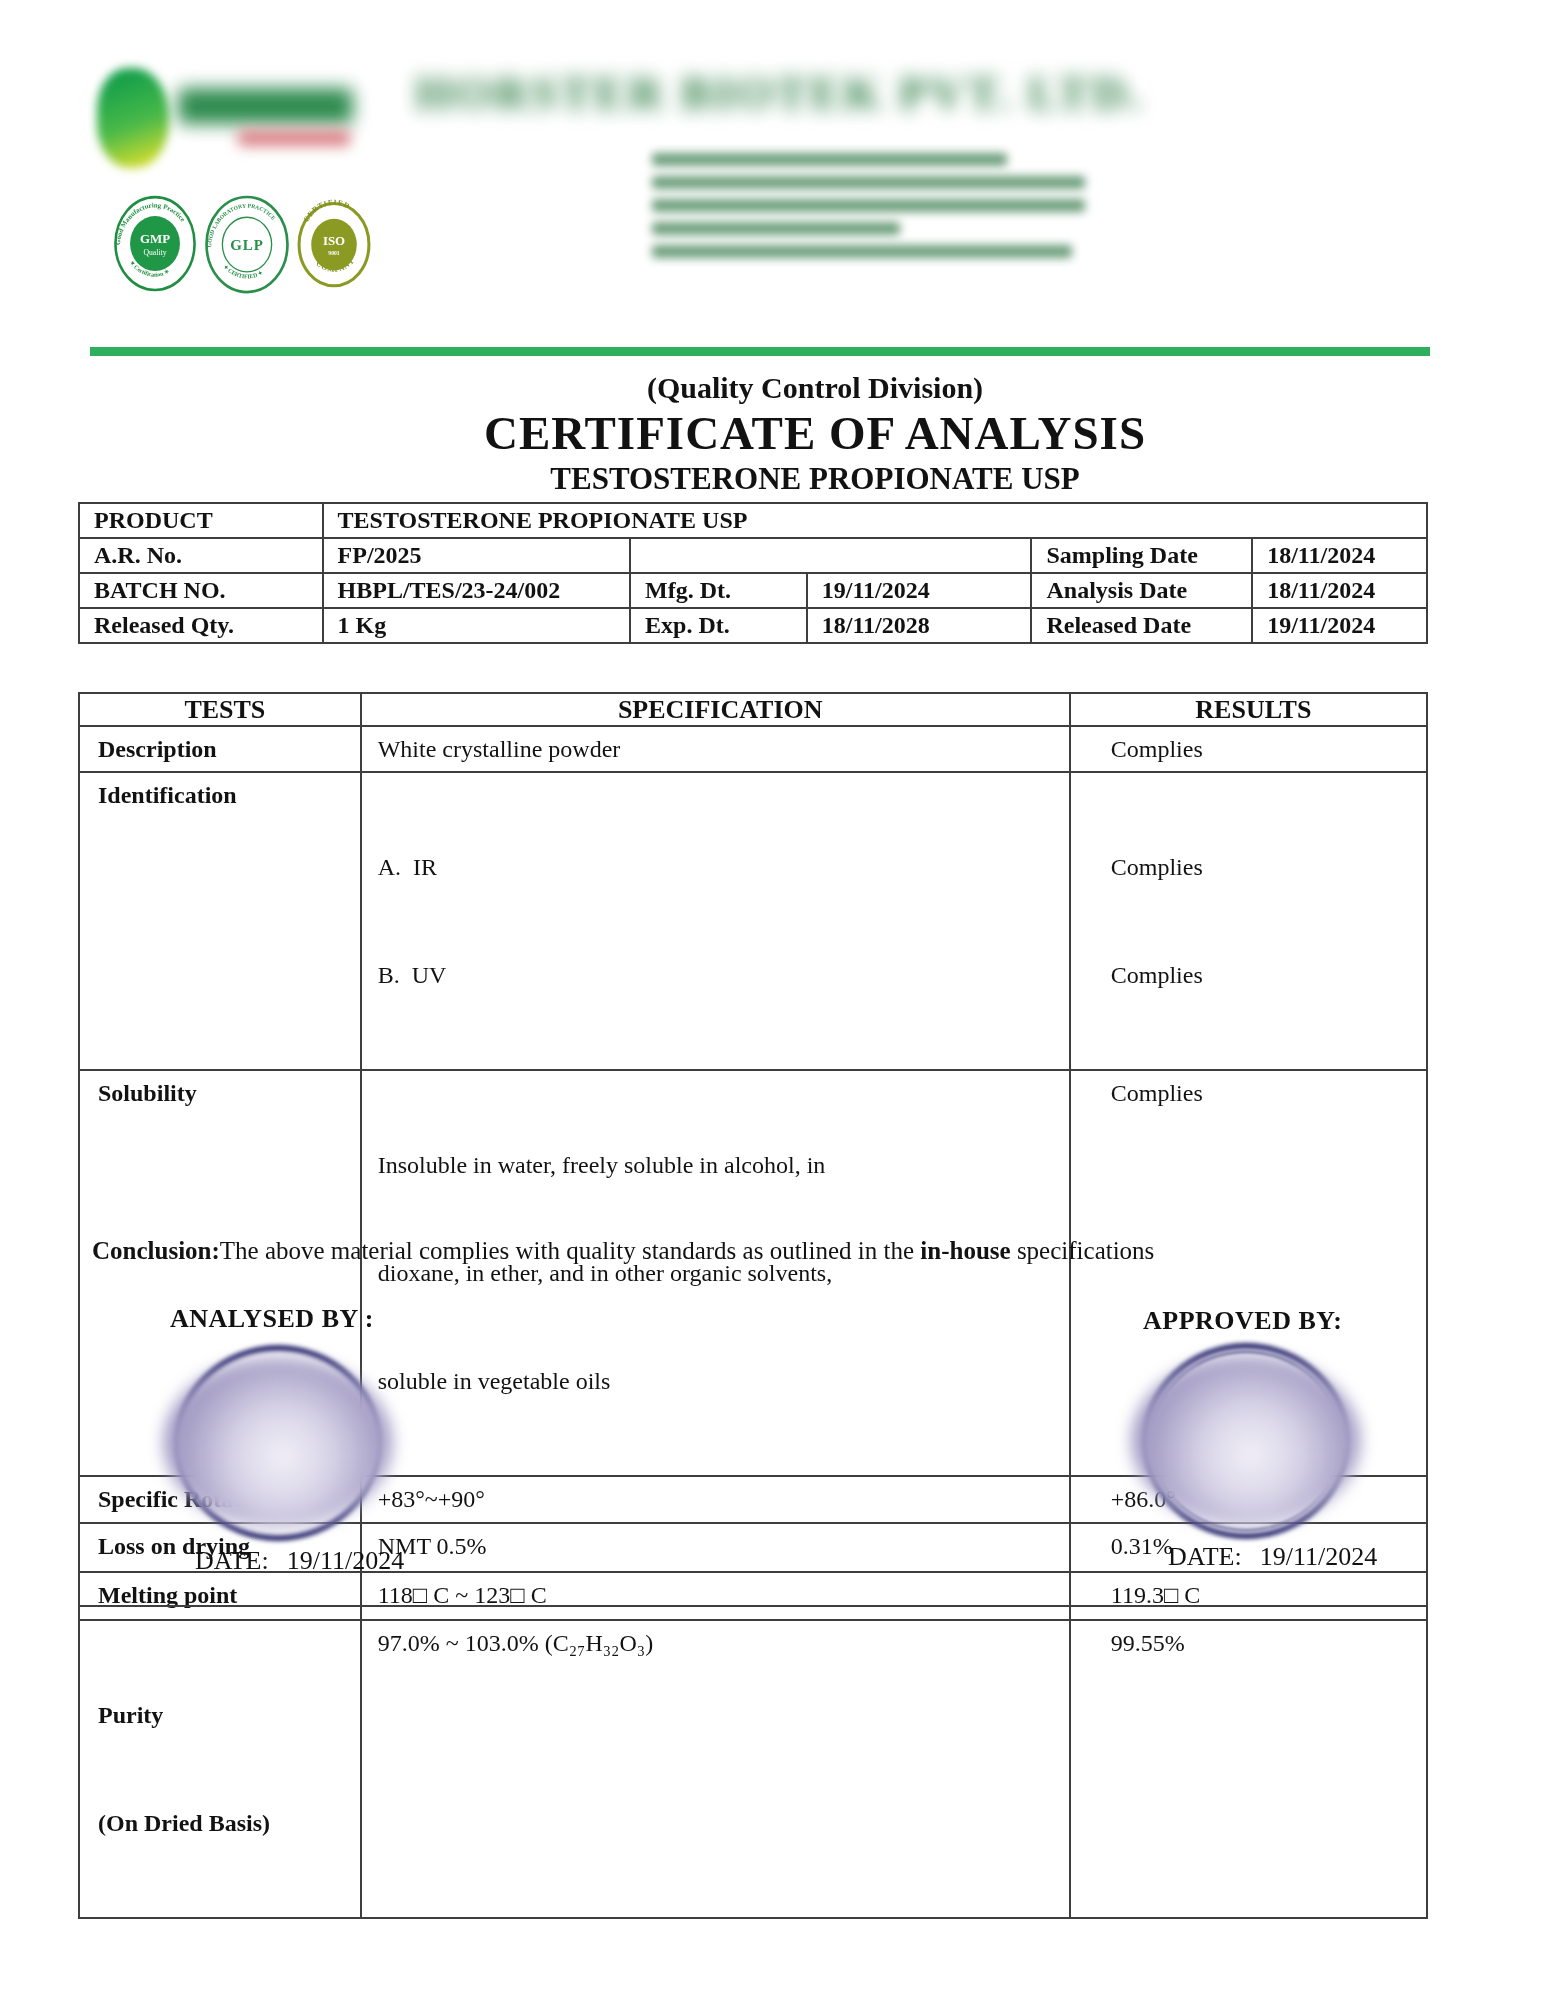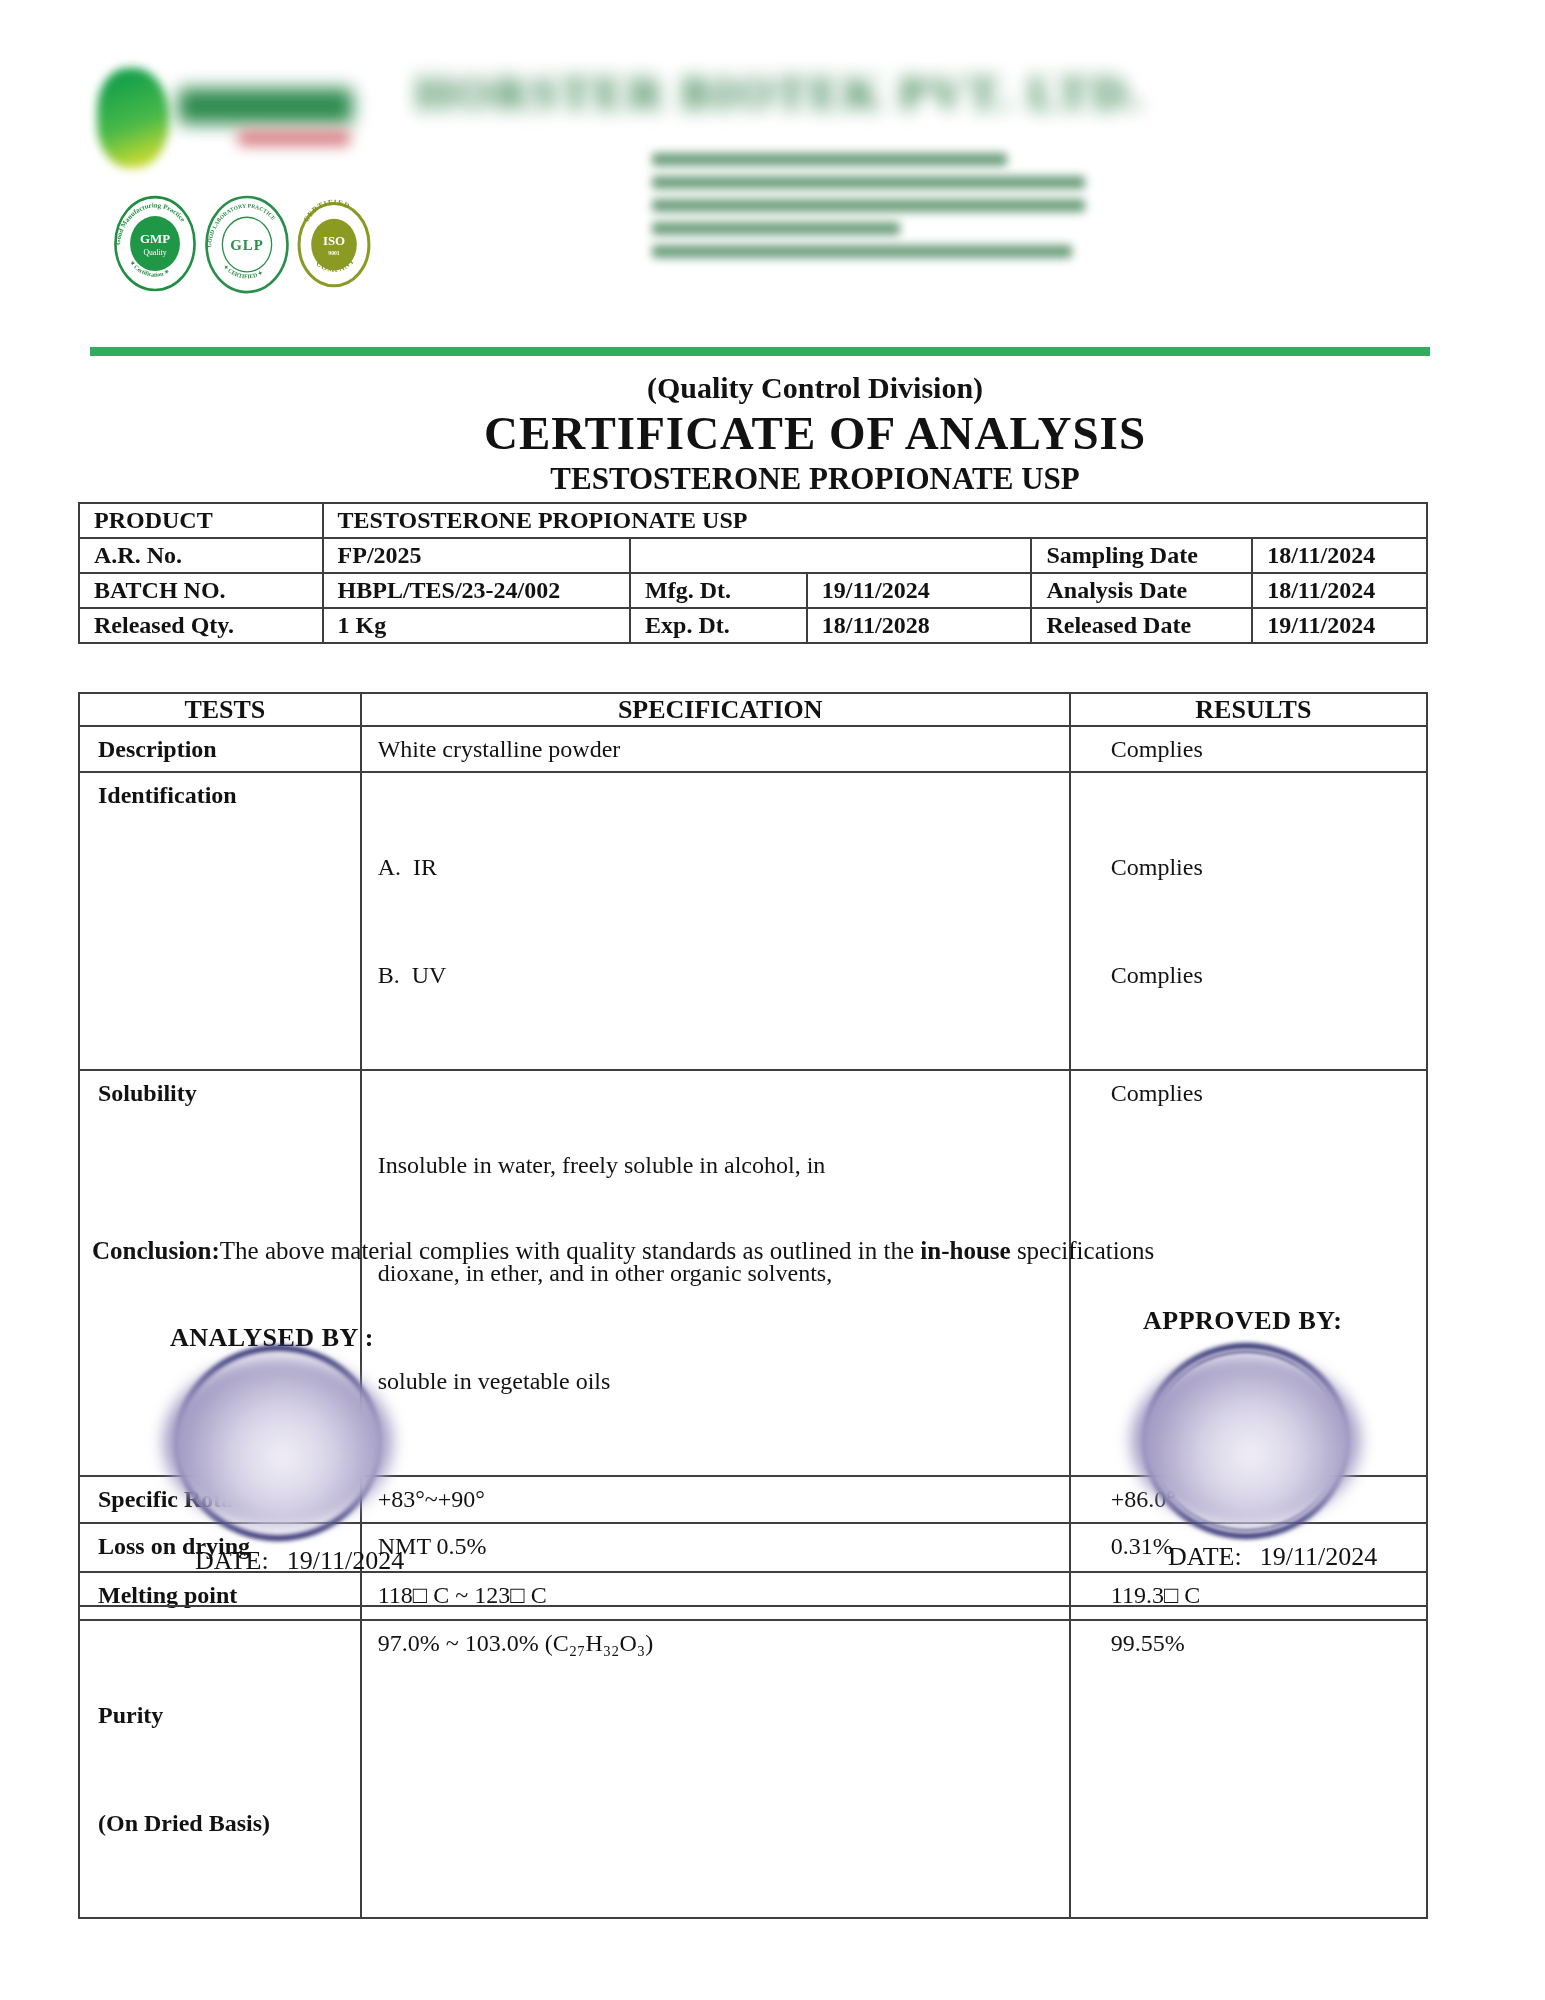--- a/index.html
+++ b/index.html
@@ -226,21 +226,21 @@
       </td>
       <td>97.0% ~ 103.0% (C₂₇H₃₂O₃)</td>
       <td class="tres">99.55%</td>
     </tr>
   </tbody>
     </table>
 
   <div class="abs cbox">
     <p class="conclusion"><span style="font-weight:bold">Conclusion:</span><span>The above material complies with quality standards as outlined in the </span><span style="font-weight:bold">in-house</span><span> specifications</span></p>
 
-    <div class="sig-label" style="left:90px;top:155px;">ANALYSED BY :</div>
+    <div class="sig-label" style="left:90px;top:136px;">ANALYSED BY :</div>
     <div class="sig-label" style="left:1063px;top:138px;">APPROVED BY:</div>
 
     <div class="stamp" style="left:94px;top:176px;">
       <div class="ring"></div>
       <div class="blob"></div>
     </div>
     <div class="stamp" style="left:1062px;top:174px;">
       <div class="ring"></div>
       <div class="ring2"></div>
       <div class="blob"></div>

